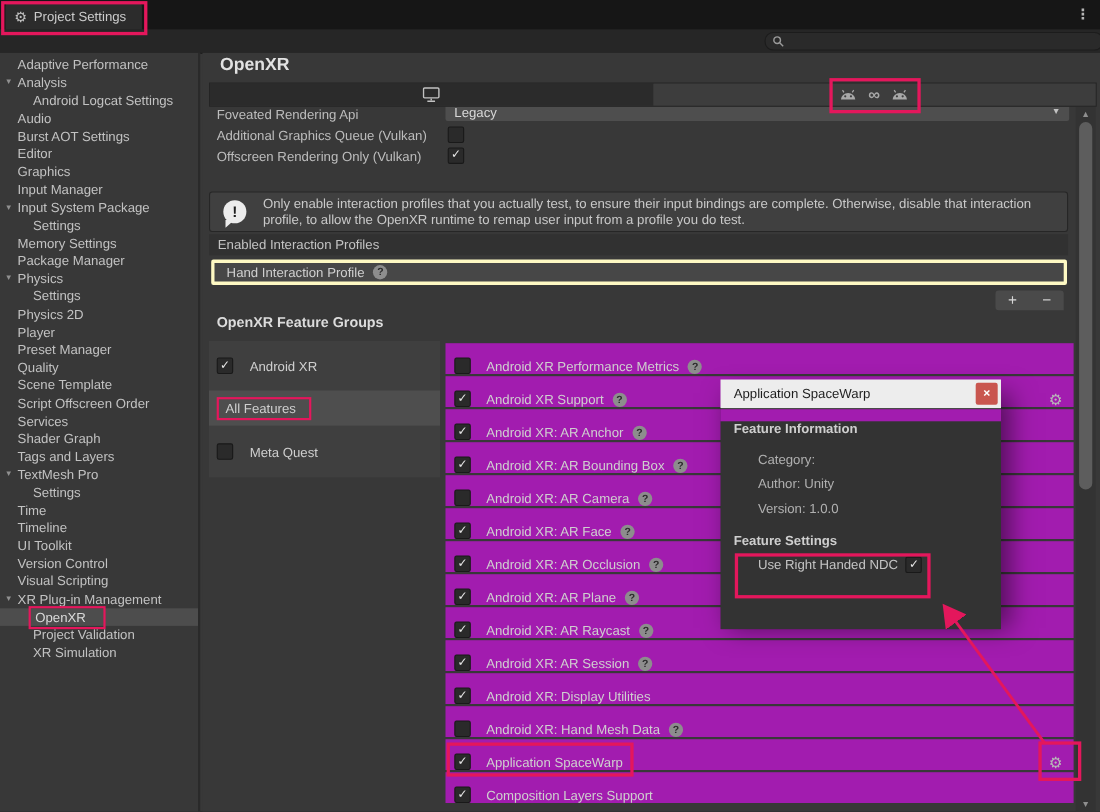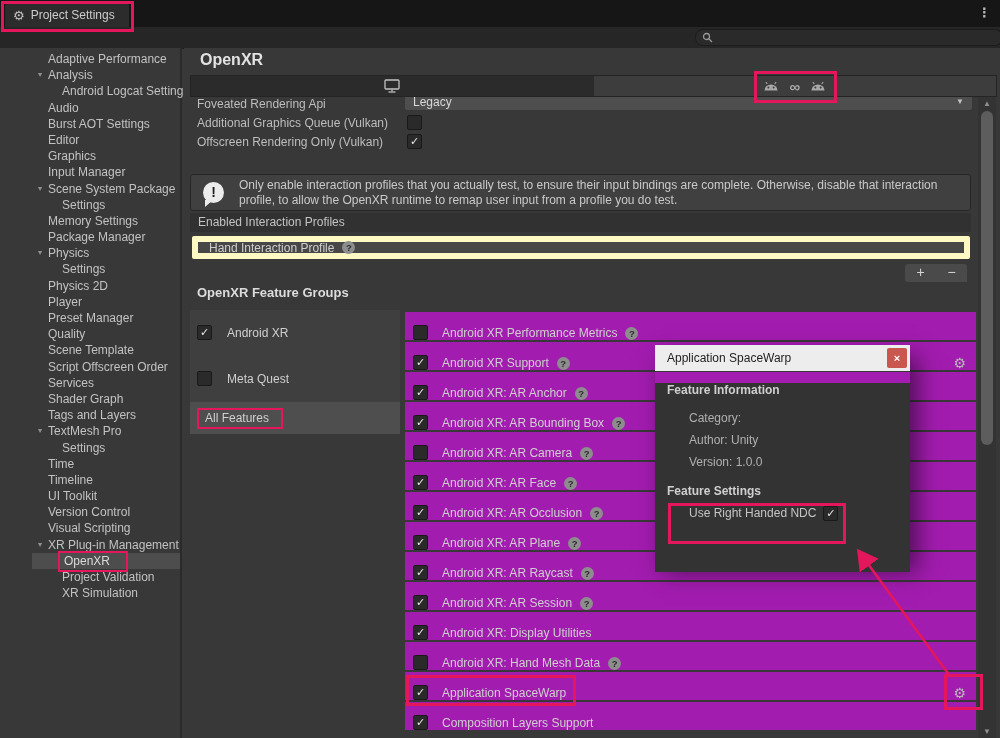--- a/index.html
+++ b/index.html
@@ -11,21 +11,21 @@
   .win-tab{position:absolute;left:5px;top:3px;height:24px;background:#2c2c2c;border-radius:3px 3px 0 0;
            display:flex;align-items:center;gap:6px;padding:0 14px 0 8px;color:#cccccc;}
   .win-tab .gear{font-size:13px;color:#c0c0c0;line-height:1;}
   .kebab{position:absolute;right:9px;top:5px;color:#b5b5b5;font-size:13px;font-weight:bold;letter-spacing:0;}
   .toolbar{position:absolute;left:0;top:27px;width:1000px;height:21px;background:#262626;border-bottom:1px solid #1f1f1f;}
   .search{position:absolute;left:695px;top:2px;width:300px;height:15px;background:#2a2a2a;border:1px solid #1c1c1c;
           border-radius:8px;display:flex;align-items:center;padding-left:6px;gap:4px;}
   .search input{background:transparent;border:none;outline:none;color:#cfcfcf;font-size:11px;width:270px;font-family:inherit;}
   
   .sidebar{position:absolute;left:0;top:48px;width:182px;height:690px;background:#383838;border-right:2px solid #2a2a2a;padding-top:3px;box-sizing:border-box;}
-  .side-item{position:relative;height:16.2px;line-height:16.2px;padding-left:16px;color:#c2c2c2;white-space:nowrap;cursor:default;margin-left:32px;}
+  .side-item{position:relative;height:16.2px;line-height:16.2px;padding-left:16px;color:#c2c2c2;white-space:nowrap;cursor:default;}
   .side-item.lvl1{padding-left:30px;}
   .side-item.sel{background:#4d4d4d;color:#dadada;}
   .exp{position:absolute;left:4px;top:0;font-size:8px;color:#909090;transform:scale(.9);}
   .hlb{display:inline-block;border:2px solid #e4175c;padding:0 16px 1px 4px;margin:-2px 0 -2px -4px;}
   
   .main{position:absolute;left:184px;top:48px;width:816px;height:690px;background:#383838;}
   .page-title{position:absolute;left:16px;top:3px;font-size:16px;font-weight:bold;color:#e2e2e2;}
   .tabs{position:absolute;left:6px;top:27px;width:807px;height:22px;display:flex;border:1px solid #242424;box-sizing:border-box;z-index:2;}
   .tab{flex:1;display:flex;align-items:center;justify-content:center;gap:10px;background:#2b2b2b;}
   .tab.active{background:#3d3d3d;}
@@ -37,21 +37,21 @@
   .dropdown .dd-arrow{margin-left:auto;font-size:8px;color:#c3c3c3;}
   .checkbox{width:13px;height:13px;background:#2a2a2a;border:1px solid #191919;border-radius:2px;
             color:#e6e6e6;font-size:11px;line-height:13px;text-align:center;flex:0 0 auto;}
   .cb-abs{position:absolute;left:223px;}
   .infobox{position:absolute;left:6px;top:77px;width:781px;height:37px;background:#404040;border:1px solid #262626;border-radius:3px;box-sizing:border-box;}
   .bubble{position:absolute;left:12px;top:7px;width:21px;height:21px;border-radius:50%;background:#ececec;color:#1f1f1f;
           font-weight:bold;font-size:14px;text-align:center;line-height:21px;}
   .bubble:after{content:"";position:absolute;left:2px;bottom:-4px;width:0;height:0;border-top:7px solid #ececec;border-right:8px solid transparent;}
   .info-text{position:absolute;left:48px;top:3px;width:710px;line-height:15px;color:#c9c9c9;}
   .strip{position:absolute;left:6px;top:116px;width:781px;height:19px;background:#313131;line-height:19px;padding-left:8px;box-sizing:border-box;color:#c3c3c3;}
-  .profile-row{position:absolute;left:8px;top:139px;width:778px;height:23px;background:#474747;border:6px solid #fef9c3;border-radius:2px;
+  .profile-row{position:absolute;left:8px;top:139px;width:778px;height:23px;background:#474747;border:3px solid #fef9c3;border-radius:2px;
                box-sizing:border-box;display:flex;align-items:center;padding-left:11px;color:#cfcfcf;}
   .help{display:inline-block;width:13px;height:13px;border-radius:50%;background:#8d8d8d;color:#2b2b2b;
         font-size:9.5px;font-weight:bold;text-align:center;line-height:13px;margin-left:8px;flex:0 0 auto;}
   .pm{position:absolute;left:721px;top:167px;width:62px;height:18px;background:#4a4a4a;border-radius:3px 3px 0 3px;display:flex;}
   .pm div{flex:1;text-align:center;line-height:16px;font-size:14px;color:#d6d6d6;}
   .fg-title{position:absolute;left:13px;top:188px;font-size:13px;font-weight:bold;color:#dcdcdc;}
   .groups{position:absolute;left:6px;top:213px;width:210px;height:124px;background:#3f3f3f;display:flex;flex-direction:column;}
   .grp-row{display:flex;align-items:center;padding-left:7px;color:#cfcfcf;}
   .grp-row .checkbox{margin-right:15px;}
   .grp-row.filter{background:#4e4e4e;padding-left:13px;}
@@ -106,21 +106,21 @@
   <div class="sidebar">
     <div id="sidebar-list">
         <div class="side-item"><span>Adaptive Performance</span></div>
         <div class="side-item"><span class="exp">▼</span><span>Analysis</span></div>
         <div class="side-item lvl1"><span>Android Logcat Settings</span></div>
         <div class="side-item"><span>Audio</span></div>
         <div class="side-item"><span>Burst AOT Settings</span></div>
         <div class="side-item"><span>Editor</span></div>
         <div class="side-item"><span>Graphics</span></div>
         <div class="side-item"><span>Input Manager</span></div>
-        <div class="side-item"><span class="exp">▼</span><span>Scene System Package</span></div>
+        <div class="side-item"><span class="exp">▼</span><span>Input System Package</span></div>
         <div class="side-item lvl1"><span>Settings</span></div>
         <div class="side-item"><span>Memory Settings</span></div>
         <div class="side-item"><span>Package Manager</span></div>
         <div class="side-item"><span class="exp">▼</span><span>Physics</span></div>
         <div class="side-item lvl1"><span>Settings</span></div>
         <div class="side-item"><span>Physics 2D</span></div>
         <div class="side-item"><span>Player</span></div>
         <div class="side-item"><span>Preset Manager</span></div>
         <div class="side-item"><span>Quality</span></div>
         <div class="side-item"><span>Scene Template</span></div>
@@ -198,26 +198,26 @@
         <div>+</div>
         <div>−</div>
       </div>
 
       <div class="fg-title">OpenXR Feature Groups</div>
       <div class="groups" id="groups">
           <div class="grp-row" style="height: 45px;">
             <span class="checkbox checked">✓</span>
             <span>Android XR</span>
           </div>
+          <div class="grp-row filter" style="height: 32px;">
+            <span class="hlb2">All Features</span>
+          </div>
           <div class="grp-row" style="height: 47px;">
             <span class="checkbox"></span>
             <span>Meta Quest</span>
-          </div>
-          <div class="grp-row filter" style="height: 32px;">
-            <span class="hlb2">All Features</span>
           </div>
         </div>
       <div class="features" id="features">
           <div class="feat-row">
             <span class="checkbox"></span>
             <span>Android XR Performance Metrics</span>
             <span class="help">?</span>
           </div>
           <div class="feat-row">
             <span class="checkbox checked">✓</span>

